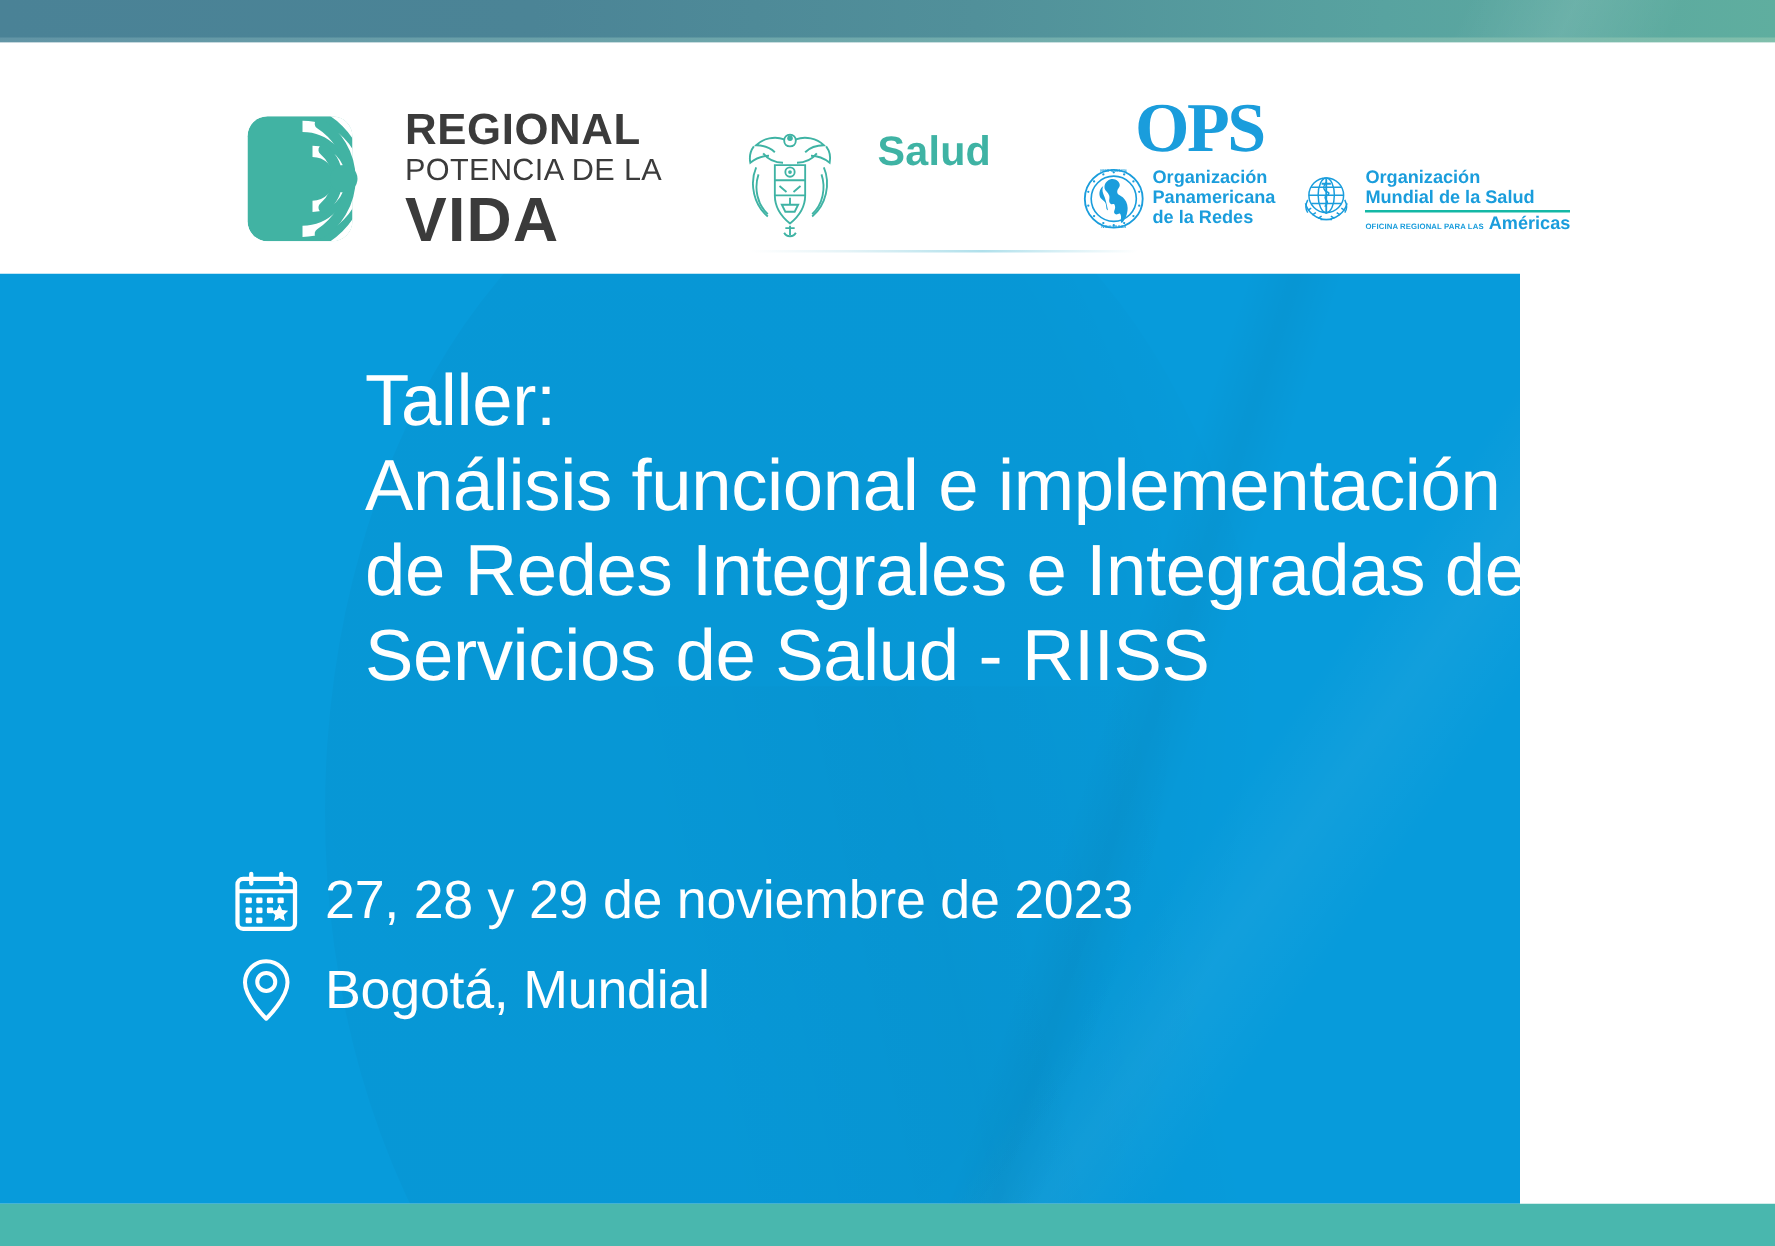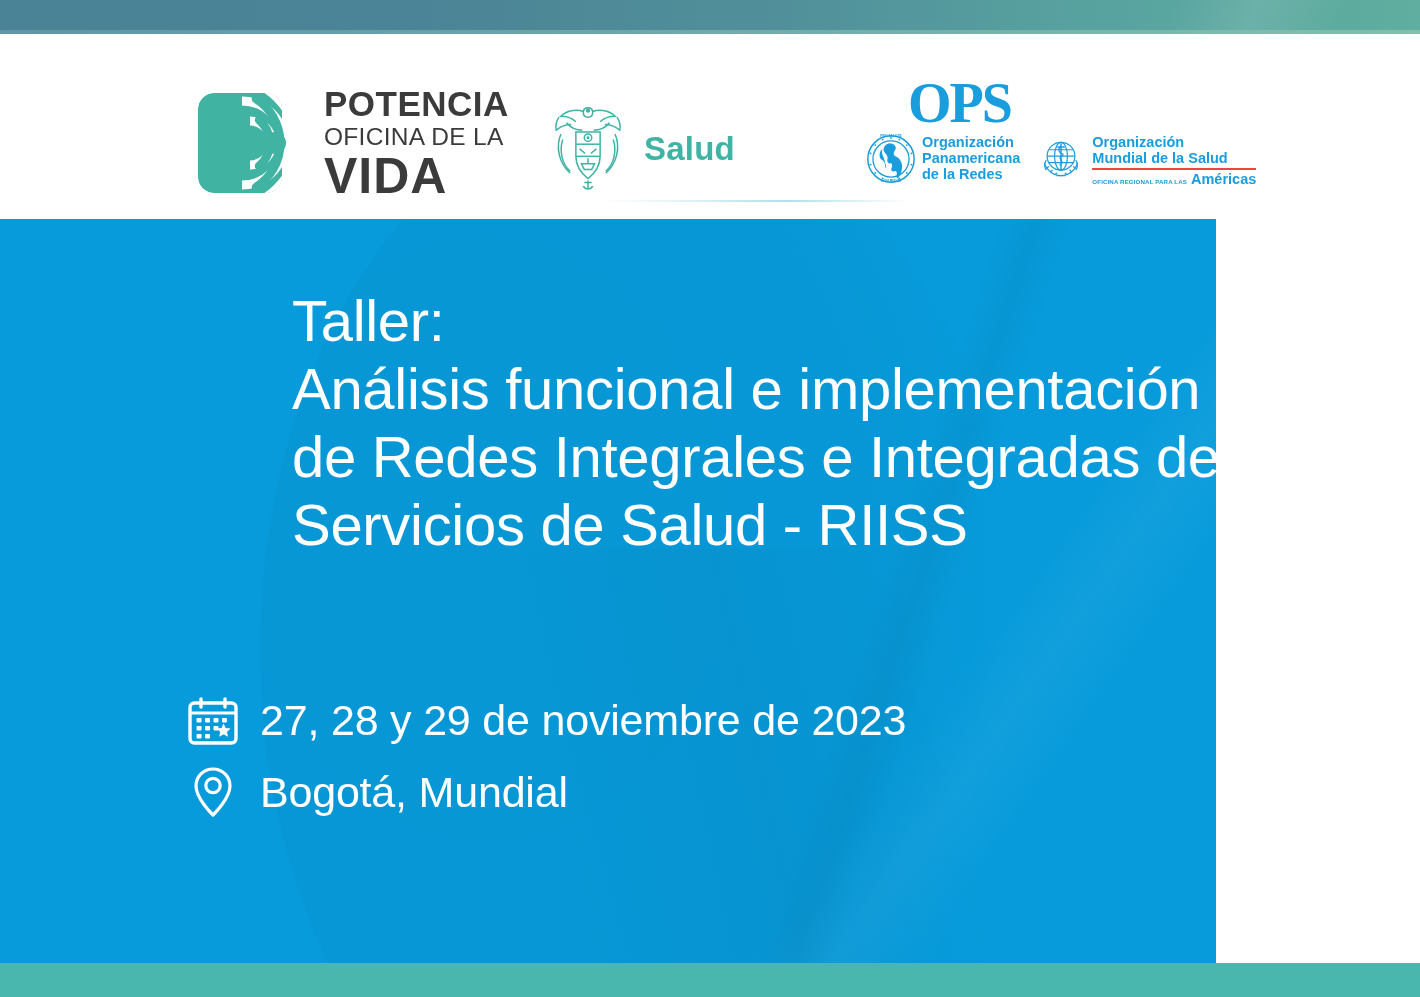--- a/index.html
+++ b/index.html
@@ -39,30 +39,30 @@
 
   
   .logo-colombia{position:absolute;left:196px;top:52px;display:flex;align-items:center;gap:16px;}
   .col-mark{width:112px;height:112px;position:relative;flex:none;}
   .col-text{display:flex;flex-direction:column;line-height:1;}
   .col-l1{font-family:"Liberation Sans",sans-serif;font-weight:bold;font-size:35px;letter-spacing:.5px;color:#3b3b3b;}
   .col-l2{font-family:"Liberation Sans",sans-serif;font-weight:400;font-size:24.5px;letter-spacing:.3px;color:#3b3b3b;margin-top:4px;}
   .col-l3{font-family:"Liberation Sans",sans-serif;font-weight:bold;font-size:50px;letter-spacing:1px;color:#3b3b3b;margin-top:1px;}
 
   
-  .logo-salud{position:absolute;left:546px;top:68px;display:flex;align-items:center;gap:14px;}
+  .logo-salud{position:absolute;left:590px;top:68px;display:flex;gap:28px;}
   .salud-text{font-family:"Liberation Sans",sans-serif;font-weight:bold;font-size:33px;color:#3fb3a4;letter-spacing:.2px;}
 
   
   .logo-ops{position:absolute;left:866px;top:44px;width:350px;}
   .ops-word{font-family:Liberation Serif, serif;font-weight:bold;font-size:56px;line-height:.92;color:#1a9ddc;letter-spacing:-2px;margin-left:42px;}
   .ops-orgs{display:flex;align-items:center;gap:16px;margin-top:4px;}
   .org-block{display:flex;align-items:flex-start;gap:6px;}
   .org-lines{font-family:"Liberation Sans",sans-serif;font-weight:bold;font-size:14.5px;line-height:1.12;color:#1a9ddc;}
-  .org-amer-wrap{border-top:2px solid #ef4444;margin-top:2px;padding-top:1px;display:flex;align-items:baseline;gap:4px;}
+  .org-amer-wrap{border-top:2px solid #14b8a6;margin-top:2px;padding-top:1px;display:flex;align-items:baseline;gap:4px;}
   .org-tiny{font-size:6.2px;font-weight:bold;letter-spacing:.1px;color:#1a9ddc;font-family:"Liberation Sans",sans-serif;white-space:nowrap;}
   .org-amer{font-family:"Liberation Sans",sans-serif;font-weight:bold;font-size:14.5px;color:#1a9ddc;}
 
   
   .panel{
     position:absolute;left:0;top:219px;width:1216px;height:744px;
     background:#079bdb;overflow:hidden;
   }
   .sw{position:absolute;pointer-events:none;}
   .sw1{right:-180px;top:-320px;width:900px;height:1200px;
@@ -131,22 +131,22 @@
             <path d="M86 6 A 64 64 0 0 1 86 106" stroke-width="0"></path>
           </g>
           <g fill="none" stroke="#41b3a3" stroke-width="8.5" stroke-linecap="round">
             <path d="M60 12 A 52 52 0 0 1 60 100"></path>
             <path d="M63 33 A 30 30 0 0 1 63 79"></path>
           </g>
           <circle cx="79" cy="56" r="11" fill="#41b3a3"></circle>
         </svg>
       </div>
       <div class="col-text">
-        <div class="col-l1">POTENCIA</div>
-        <div class="col-l2">OFICINA DE LA</div>
+        <div class="col-l1">REGIONAL</div>
+        <div class="col-l2">POTENCIA DE LA</div>
         <div class="col-l3">VIDA</div>
       </div>
     </div>
 
     <div class="logo-salud">
       <div>
         <svg viewBox="0 0 90 96" width="84" height="90" aria-hidden="true">
           <g fill="none" stroke="#3fb3a4" stroke-width="1.6">
 
             <path d="M45 6 c-3 0 -5 2 -5 5 c0 3 2 5 5 5 c3 0 5 -2 5 -5 c0 -3 -2 -5 -5 -5z"></path>

